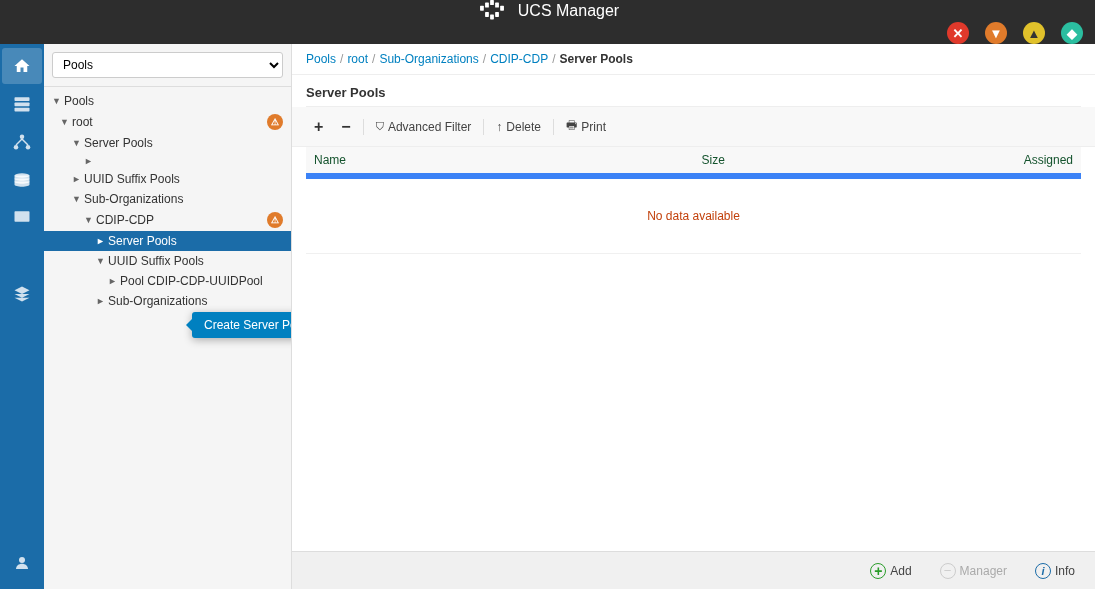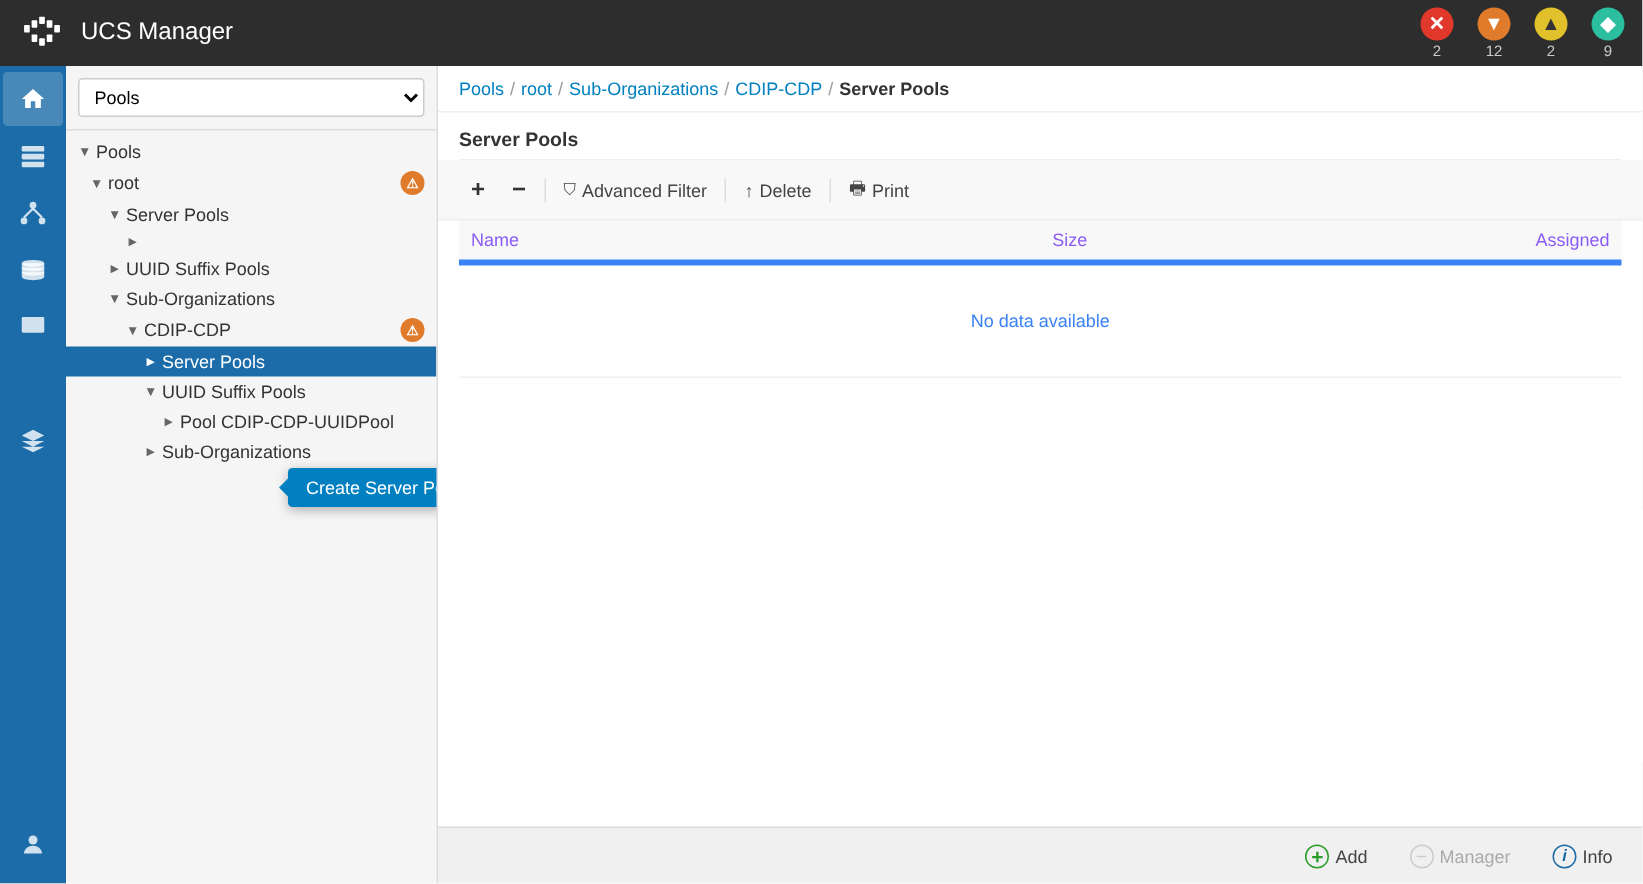--- a/index.html
+++ b/index.html
@@ -7,20 +7,21 @@
 
     
     .topbar {
       height: 44px;
       background: #1a1a2e;
       background: #2d2d2d;
       display: flex;
       align-items: center;
       padding: 0 12px;
       color: white;
+      flex-direction: column;
     }
     .topbar-logo {
       display: flex;
       align-items: center;
       gap: 10px;
     }
     .cisco-logo {
       width: 32px;
       height: 22px;
     }
@@ -269,32 +270,32 @@
     }
     table {
       width: 100%;
       border-collapse: collapse;
       font-size: 12px;
     }
     thead th {
       text-align: left;
       padding: 6px 8px;
       background: #f8f8f8;
-      border-bottom: 4px solid #3b82f6;
-      color: #8b5cf6;
+      border-bottom: 6px solid #3b82f6;
+      color: #14532d;
       font-weight: normal;
     }
     tbody td {
       padding: 6px 8px;
       border-bottom: 1px solid #f0f0f0;
       color: #333;
     }
     .no-data {
       text-align: center;
-      color: #3b82f6;
+      color: #c2410c;
       padding: 30px;
       font-size: 12px;
     }
 
     
     .bottom-bar {
       height: 38px;
       background: #f0f0f0;
       border-top: 1px solid #ddd;
       display: flex;

